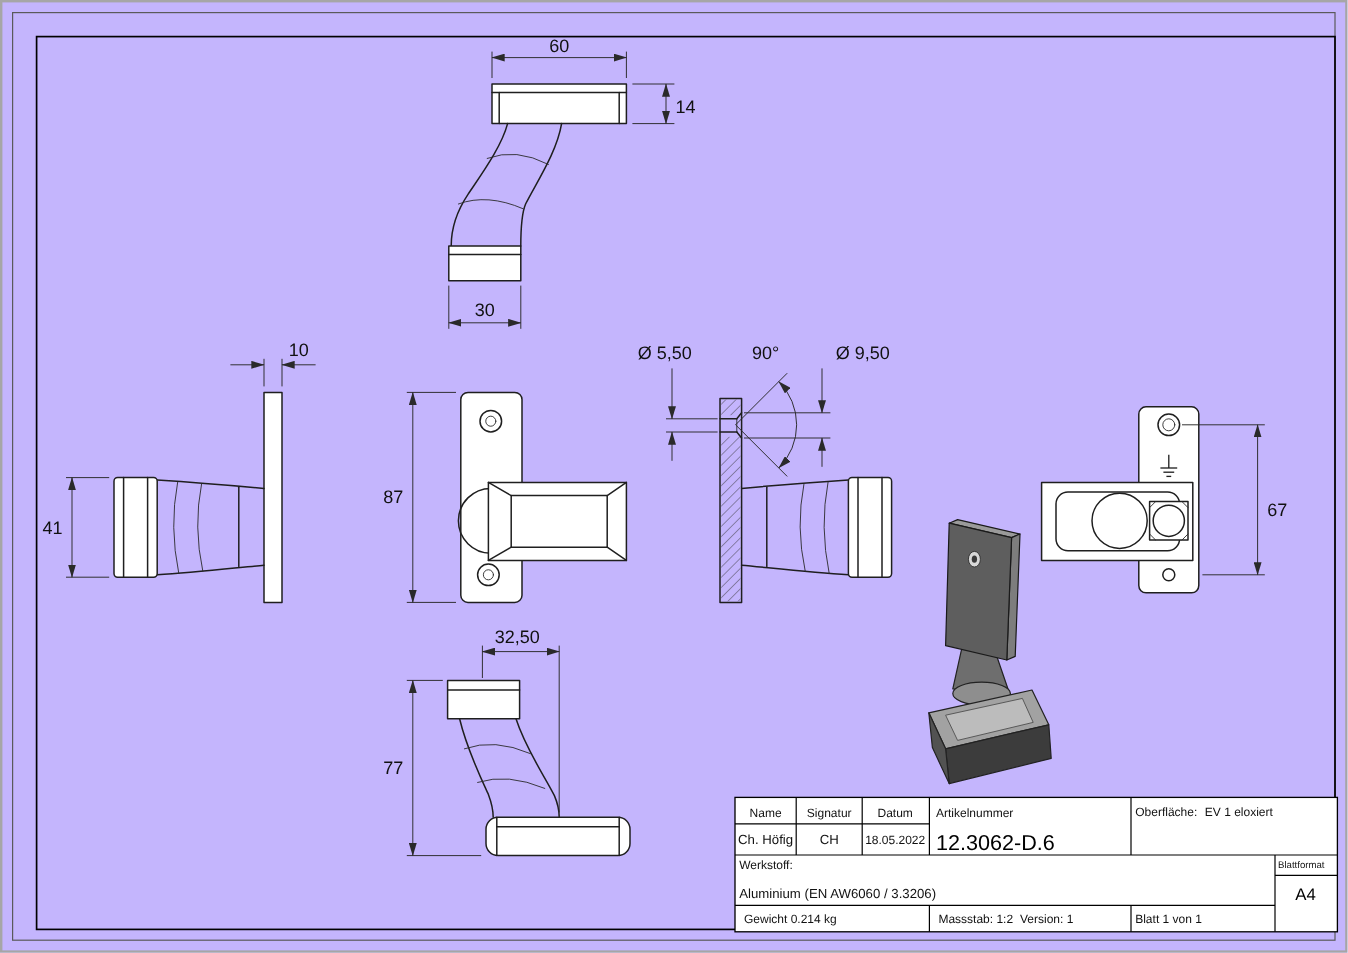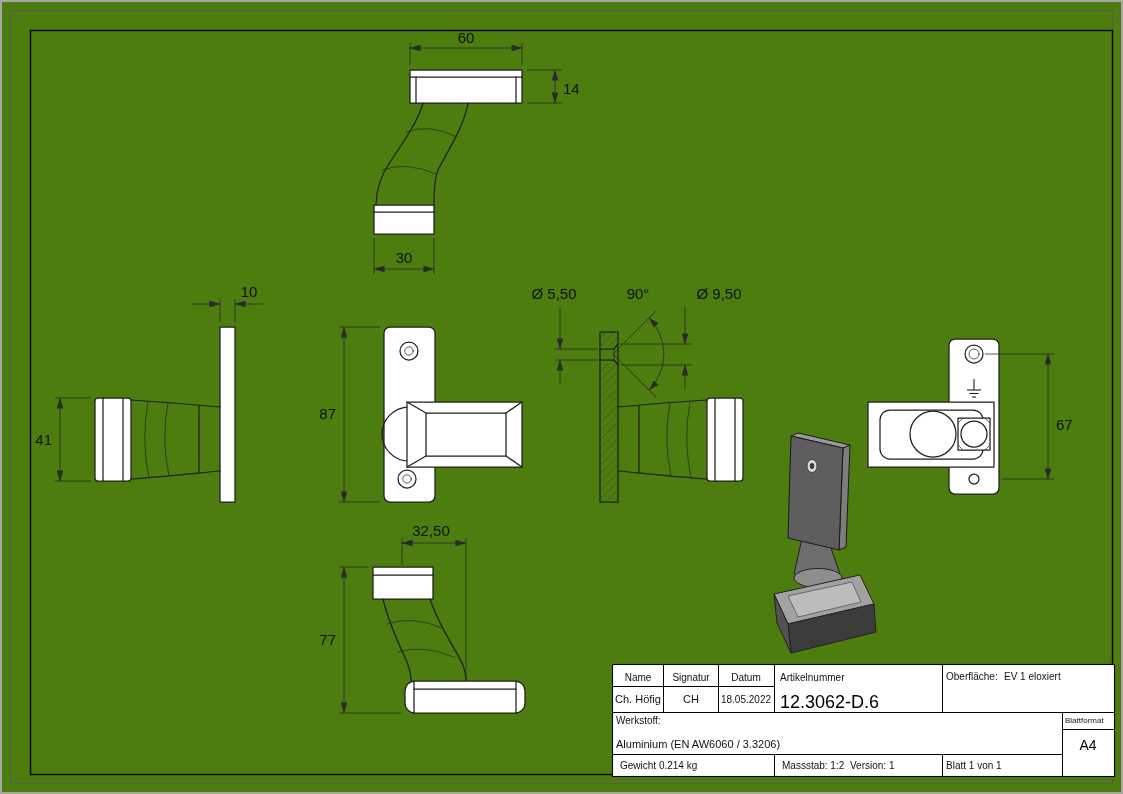--- a/index.html
+++ b/index.html
@@ -1,19 +1,19 @@
 <!DOCTYPE html>
 <html><head>
 <meta charset="utf-8">
 <style>
   html,body{margin:0;padding:0;background:#ffffff;}
   .page{
     position:relative;
     width:1123px;height:794px;
-    background:#4d7c0f;
+    background:#c4b5fd;
     border:2px solid #a6a6a6;
     box-sizing:border-box;
     font-family:"Liberation Sans",sans-serif;
     overflow:hidden;
   }
   svg{display:block;}
   .ol   { fill:none; stroke:#1f1f1f; stroke-width:1.25; stroke-linejoin:round; stroke-linecap:round; }
   .olf  { fill:#ffffff; stroke:#1f1f1f; stroke-width:1.25; stroke-linejoin:round; }
   .thin { fill:none; stroke:#2a2a2a; stroke-width:0.75; stroke-linecap:round; }
   .dim  { fill:none; stroke:#2a2a2a; stroke-width:0.8; }

